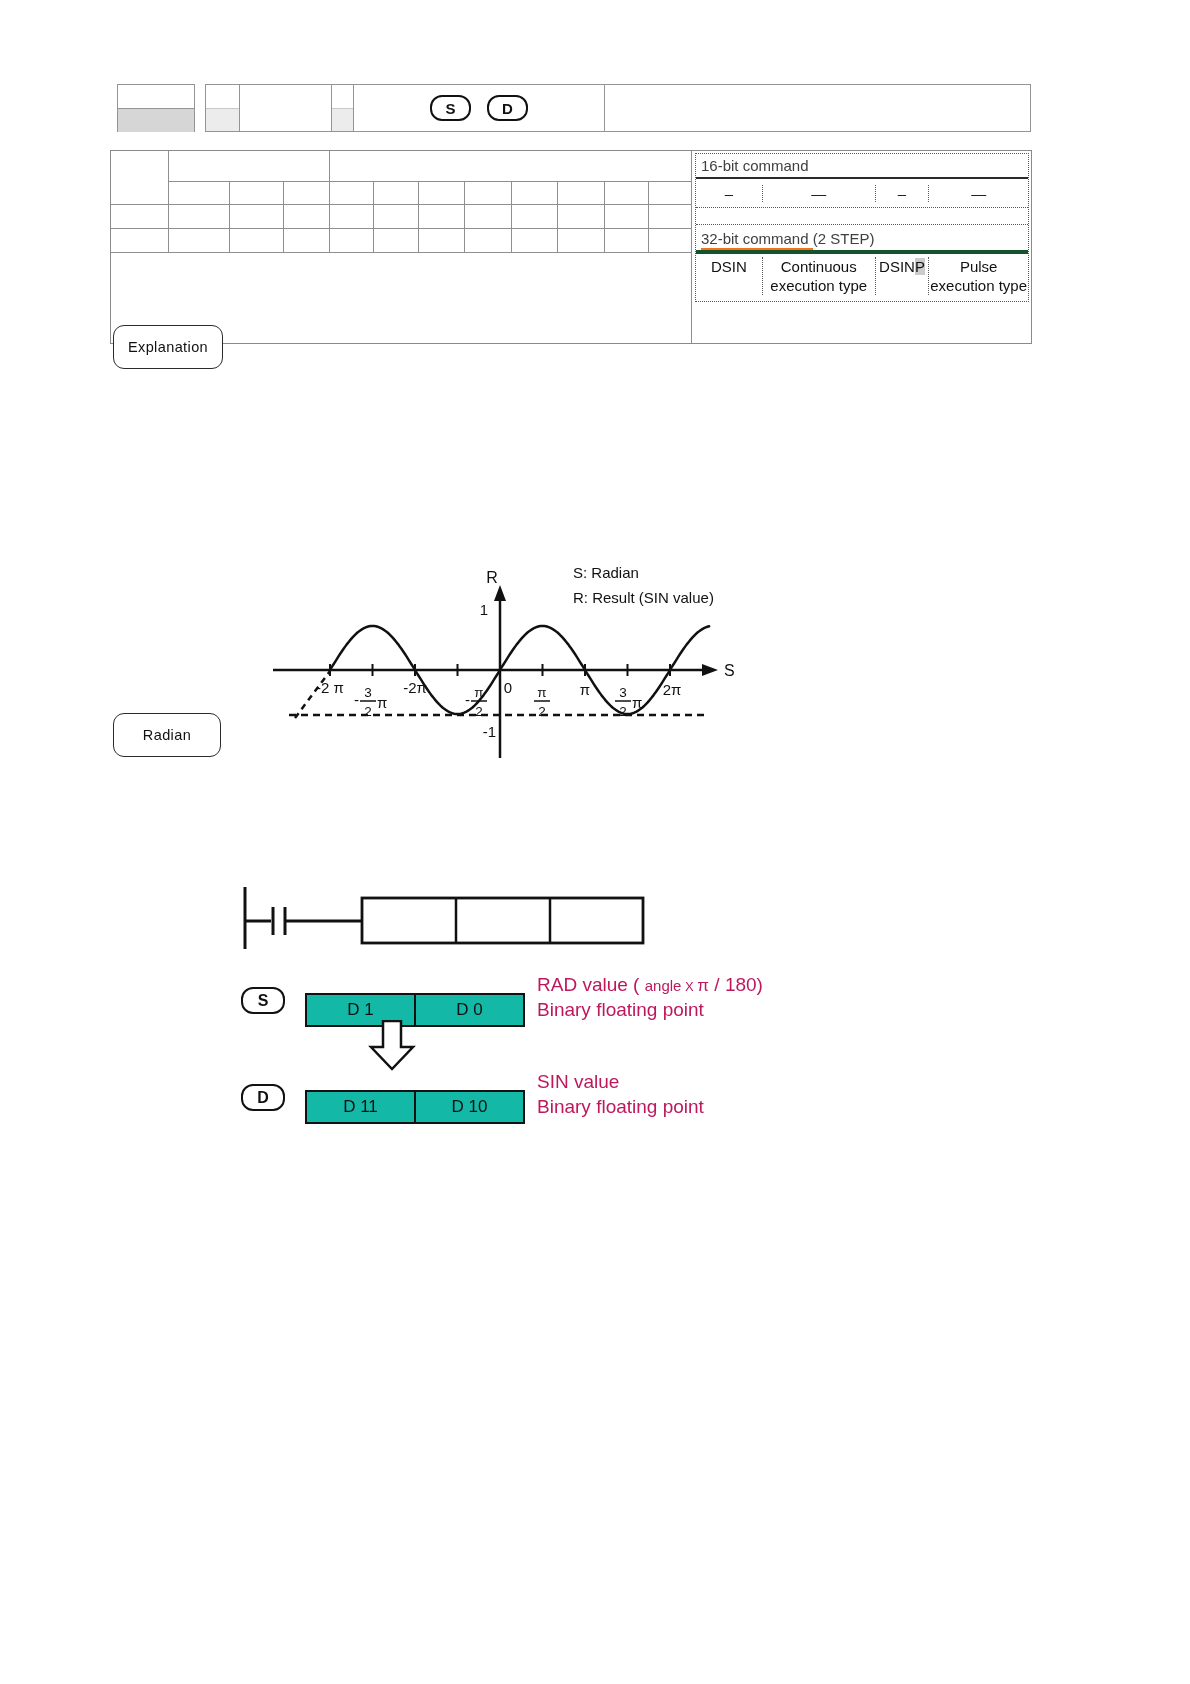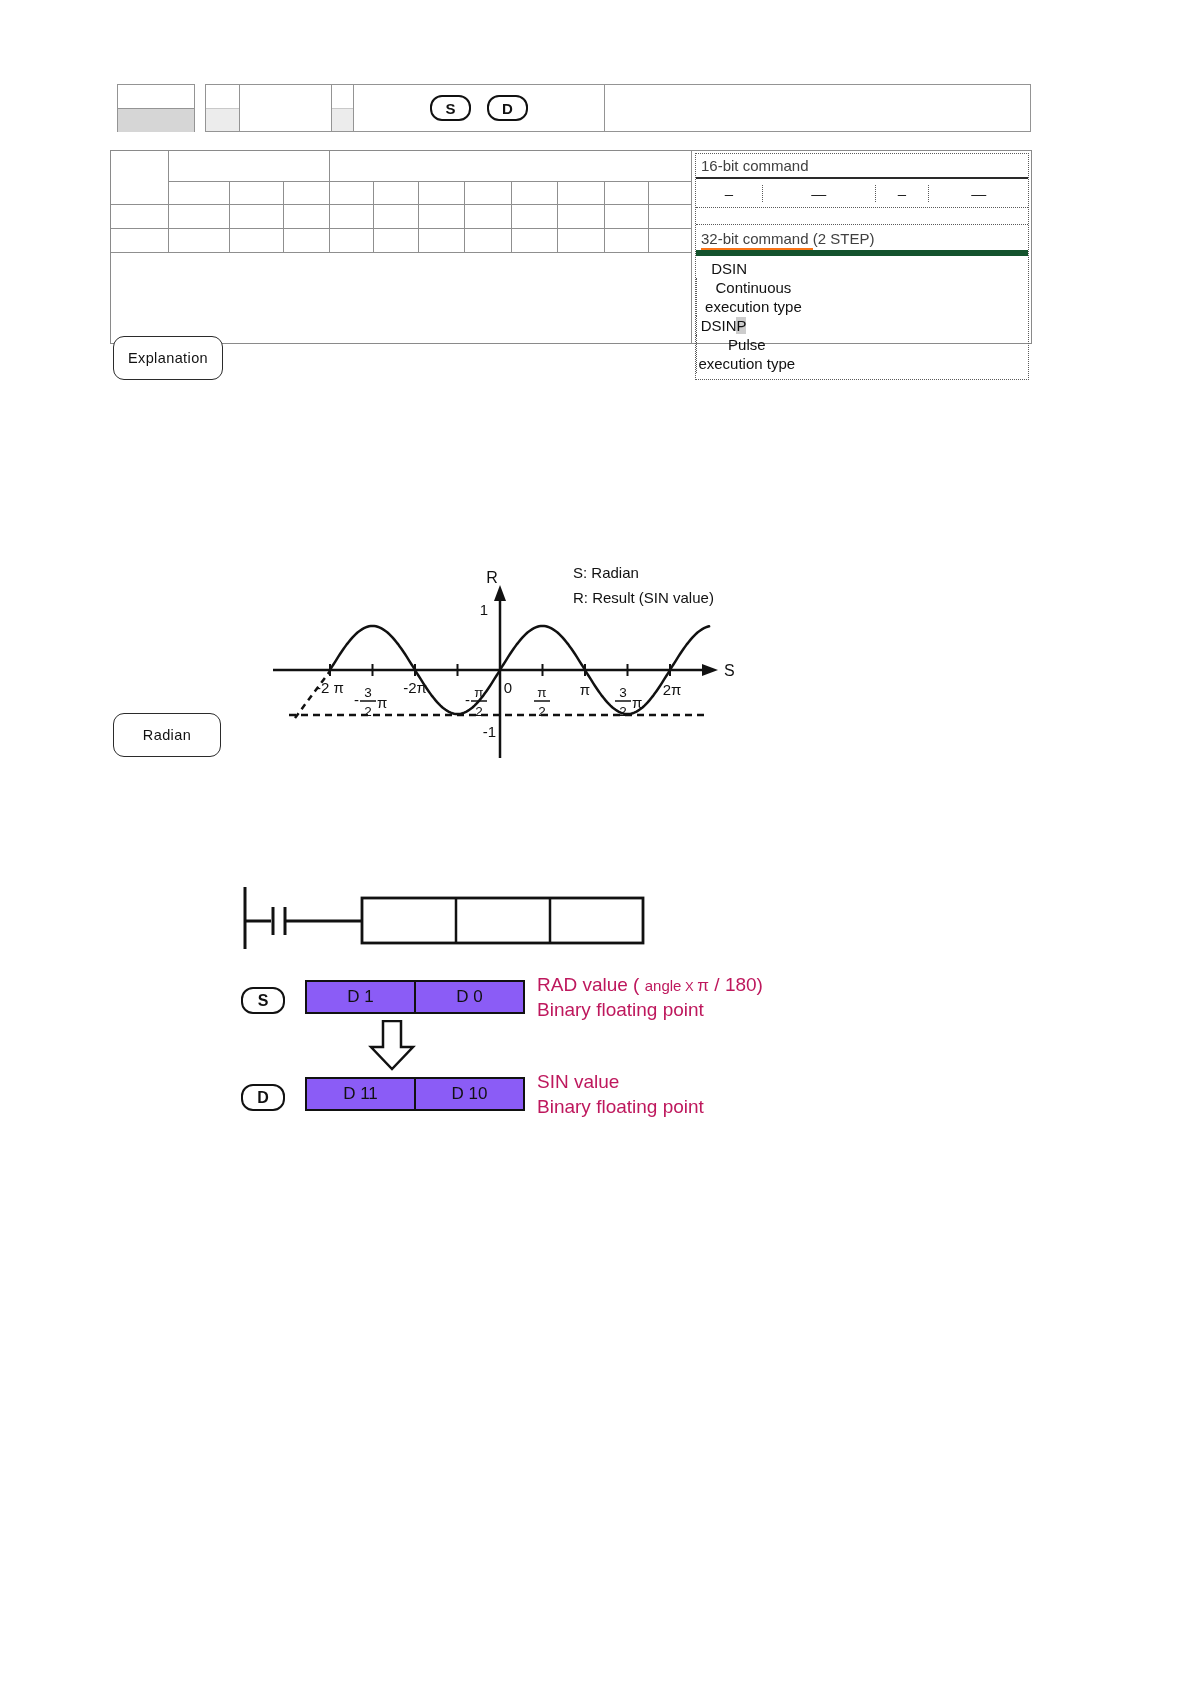--- a/index.html
+++ b/index.html
@@ -30,35 +30,35 @@
   .t2-vline{position:absolute;left:580px;top:0;width:1px;height:192px;background:#8f8f8f;}
   .t2-right{position:absolute;left:582px;top:0;width:337px;}
   .dotted-wrap{margin:2px 1px 0 2px;border:1.5px dotted #5a5a5a;}
   .cmd-title{height:23px;line-height:23px;padding-left:5px;font-size:15px;color:#404040;}
   .cmd-title.b16{border-bottom:2px solid #2a2a2a;}
   .u2{border-bottom:2px solid #f97316;padding-bottom:1px;text-align:center;}
   .dash-row{display:flex;height:28px;border-bottom:1.5px dotted #5a5a5a;align-items:center;}
   .dash-row .dc{text-align:center;font-size:15px;color:#222;}
   .empty-row{height:16px;border-bottom:1.5px dotted #5a5a5a;}
   .cmd-title.b32{margin-top:2px;}
-  .cmd-row{display:flex;border-top:6px solid #14532d;padding:3px 0 6px 0;flex-direction:column;}
+  .cmd-row{display:flex;border-top:4px solid #14532d;padding:3px 0 6px 0;}
   .c1{width:20%;} .c2{width:34%;} .c3{width:16%;} .c4{width:30%;}
   .cmd-row .cc{text-align:center;font-size:15px;line-height:19px;color:#111;}
   .cmd-row .cc+.cc, .dash-row .dc+.dc{border-left:1.5px dotted #5a5a5a;}
   .hl{background:#cccccc;}
   
   .round-btn{position:absolute;border:1.6px solid #2b2b2b;border-radius:11px;background:#fff;
              display:flex;align-items:center;justify-content:center;font-size:14.5px;color:#111;letter-spacing:.4px;}
   
   svg text{font-family:"Liberation Sans",sans-serif;fill:#111;}
   
   .row-block{position:absolute;width:660px;height:44px;}
   .ex-pill{position:absolute;left:16px;top:9px;width:40px;height:23px;border:2.6px solid #111;border-radius:12px;
            display:flex;align-items:center;justify-content:center;font-weight:bold;font-size:16px;color:#111;background:#fff;}
-  .reg-box{position:absolute;left:80px;top:2px;display:flex;border:2.6px solid #111;background:#8b5cf6;}
+  .reg-box{position:absolute;left:80px;top:15px;display:flex;border:2.6px solid #111;background:#14b8a6;}
   .reg-cell{width:107px;height:30px;display:flex;align-items:center;justify-content:center;font-size:17px;color:#111;}
   .reg-cell+.reg-cell{border-left:2.6px solid #111;}
   .cap{position:absolute;left:312px;top:-4px;font-size:19px;color:#be185d;white-space:nowrap;}
   .cap .l2{display:block;margin-top:3px;}
   .cap-sm{font-size:15px;} .cap-x{font-size:13px;} .cap-pi{font-size:17px;}
 </style>
 </head>
 <body>
 
 <div class="t1-left">
@@ -154,21 +154,21 @@
         </div>
         <div class="cc c4">
           <div>Pulse</div>
           <div>execution type</div>
         </div>
       </div>
     </div>
   </div>
 </div>
 
-<div class="round-btn" style="left:113px;top:336px;width:108px;height:42px;">
+<div class="round-btn" style="left:113px;top:325px;width:108px;height:42px;">
   <span>Explanation</span>
 </div>
 
 <svg style="position:absolute;left:255px;top:515px;" width="515" height="258" viewBox="0 0 515 258">
 
   <text x="318" y="63" font-size="15">S: Radian</text>
   <text x="318" y="88" font-size="15">R: Result (SIN value)</text>
 
   <text x="237" y="68" font-size="16" text-anchor="middle">R</text>
   <line x1="245" y1="84" x2="245" y2="243" stroke="#111" stroke-width="2.5"></line>

